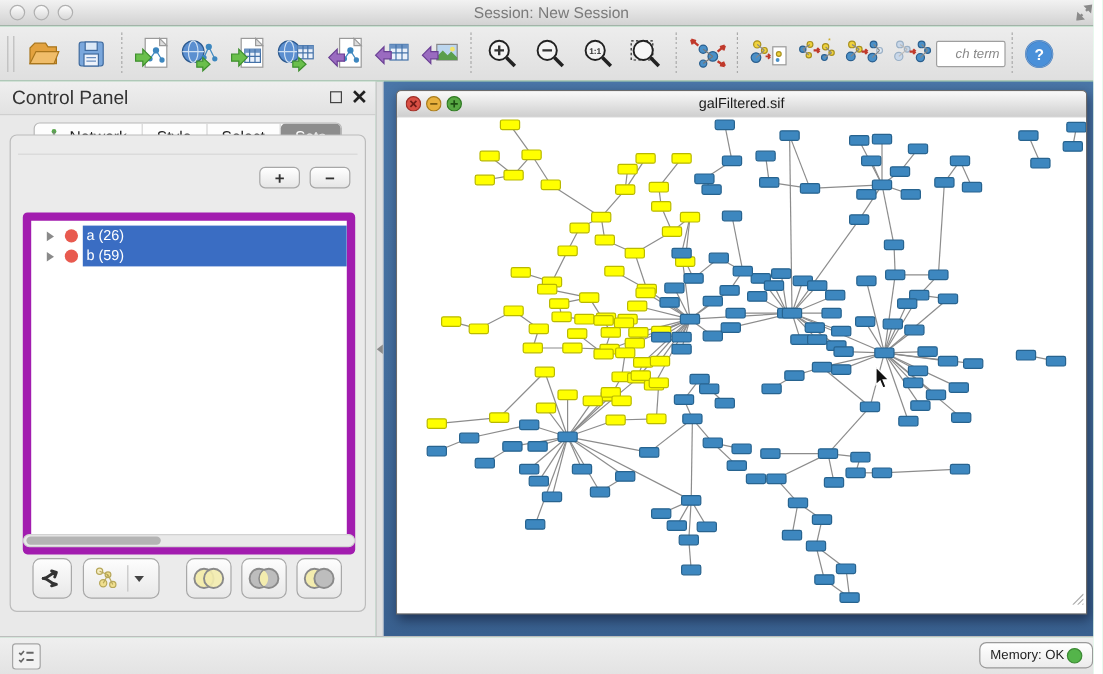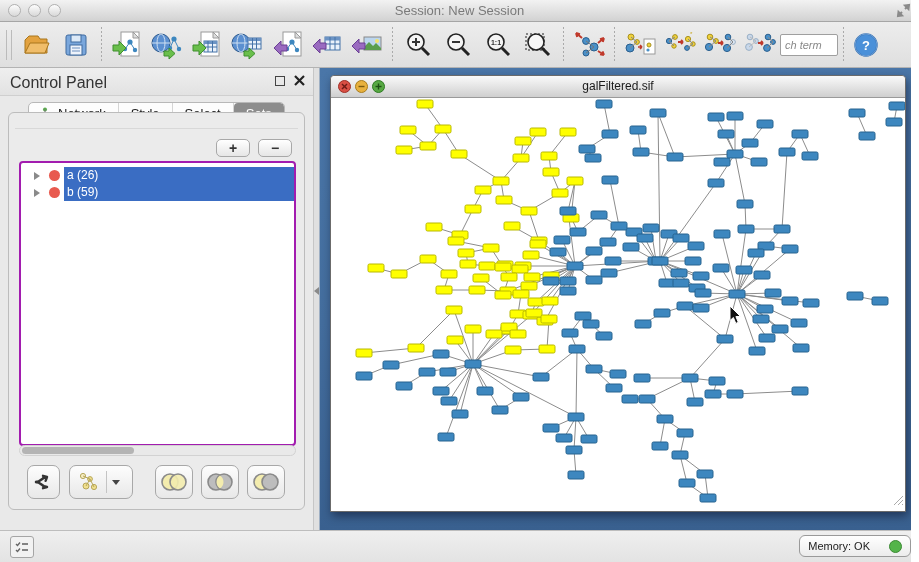--- a/index.html
+++ b/index.html
@@ -20,21 +20,21 @@
   .toolbar { position:absolute; left:0; top:22px; width:919px; height:46px;
     background:linear-gradient(180deg,#ededed,#dfdfdf); border-bottom:1px solid #b3b3b3;
     display:flex; align-items:center; }
   .thandle { width:6px; height:30px; margin:0 4px 0 6px;
     border-left:1px solid #bbb; border-right:1px solid #bbb; }
   .tbtn { width:40px; height:40px; border:none; background:transparent; padding:0;
     display:flex; align-items:center; justify-content:center; cursor:default; }
   .tsep { width:1px; height:36px; margin:0 5px;
     background:repeating-linear-gradient(180deg,#aaa 0 2px,transparent 2px 4px); }
   .search { width:58px; height:22px; border:1px solid #9f9f9f; border-radius:2px;
-    background:#fff; font-size:11px; font-style:italic; color:#777; padding:0 4px; }
+    background:#fff; font-size:11px; font-style:italic; color:#777; padding:0 4px;text-align:right; }
   .search::placeholder { font-style:italic; color:#888; }
 
   
   .main { position:absolute; left:0; top:68px; width:919px; height:462px; display:flex; }
 
   
   .cpanel { position:relative; width:313px; height:462px; background:#e9e9e9; }
   .cp-header { position:relative; height:28px; border-bottom:1px solid #cfcfcf;
     background:linear-gradient(180deg,#efefef,#e2e2e2); }
   .cp-title { position:absolute; left:10px; top:6px; font-size:16px; color:#333; }
@@ -46,22 +46,22 @@
     display:flex; align-items:center; gap:5px; height:19px; }
   .tab:last-child { border-right:none; }
   .tab.active { background:#8d8d8d; color:#fff; border-radius:4px; }
   .cp-box { position:absolute; left:8px; top:44px; width:297px; height:398px;
     border:1px solid #bcbcbc; border-radius:6px; background:#ebebeb; }
   .cp-box-sep { position:absolute; left:6px; right:6px; top:15px; height:1px; background:#d8d8d8; }
   .pm-row { position:absolute; right:12px; top:26px; display:flex; gap:8px; }
   .pm-btn { width:34px; height:18px; border:1px solid #a8a8a8; border-radius:5px;
     background:linear-gradient(180deg,#fff,#e6e6e6); font-size:14px; font-weight:bold;
     color:#333; line-height:15px; text-align:center; }
-  .setlist { position:absolute; left:10px; top:48px; width:277px; height:285px;
-    background:#fff; border:2px solid #a21caf; border-radius:4px; overflow:hidden; }
+  .setlist { position:absolute; left:10px; top:64px; width:277px; height:285px;
+    background:#fff; border:7px solid #a21caf; border-radius:4px; overflow:hidden; }
   .setrow { position:relative; height:17px; display:flex; align-items:center; }
   .setrow .expander { width:0; height:0; border-left:6px solid #8a8a8a;
     border-top:4px solid transparent; border-bottom:4px solid transparent; margin-left:13px; }
   .setrow .dot { width:11px; height:11px; border-radius:50%; background:#e85a4f; margin-left:9px; }
   .setrow .lbl { flex:1; margin-left:4px; height:17px; line-height:17px;
     background:#3a6dc3; color:#fff; font-size:12px; padding-left:3px; }
   .hscroll { position:absolute; left:10px; bottom:53px; width:277px; height:11px;
     background:#e9e9e9; border:1px solid #d2d2d2; border-radius:6px; }
   .hthumb { position:absolute; left:2px; top:1px; width:112px; height:7px;
     background:#b4b4b4; border-radius:4px; }
@@ -96,21 +96,21 @@
   .grip { position:absolute; right:2px; bottom:2px; }
 
   
   .statusbar { position:absolute; left:0; top:530px; width:919px; height:32px;
     background:linear-gradient(180deg,#efefef,#e3e3e3); border-top:1px solid #bdbdbd; }
   .task-btn { position:absolute; left:10px; top:5px; width:24px; height:22px;
     border:1px solid #a5a5a5; border-radius:3px; background:#f2f2f2;
     display:flex; align-items:center; justify-content:center; }
   .mem-btn { position:absolute; right:8px; top:4px; height:22px; padding:0 8px;
     border:1px solid #9a9a9a; border-radius:6px; background:linear-gradient(180deg,#fff,#ececec);
-    display:flex; align-items:center; gap:19px; font-size:11px; color:#222; }
+    display:flex; align-items:center; gap:2px; font-size:11px; color:#222; }
   .mem-dot { width:13px; height:13px; border-radius:50%; background:#54b44a; border:1px solid #3c8a34; }
 </style>
 </head>
 <body>
 
 <div class="window">
 
   <div class="titlebar">
     <div class="traffic">
       <span class="tl"></span>

